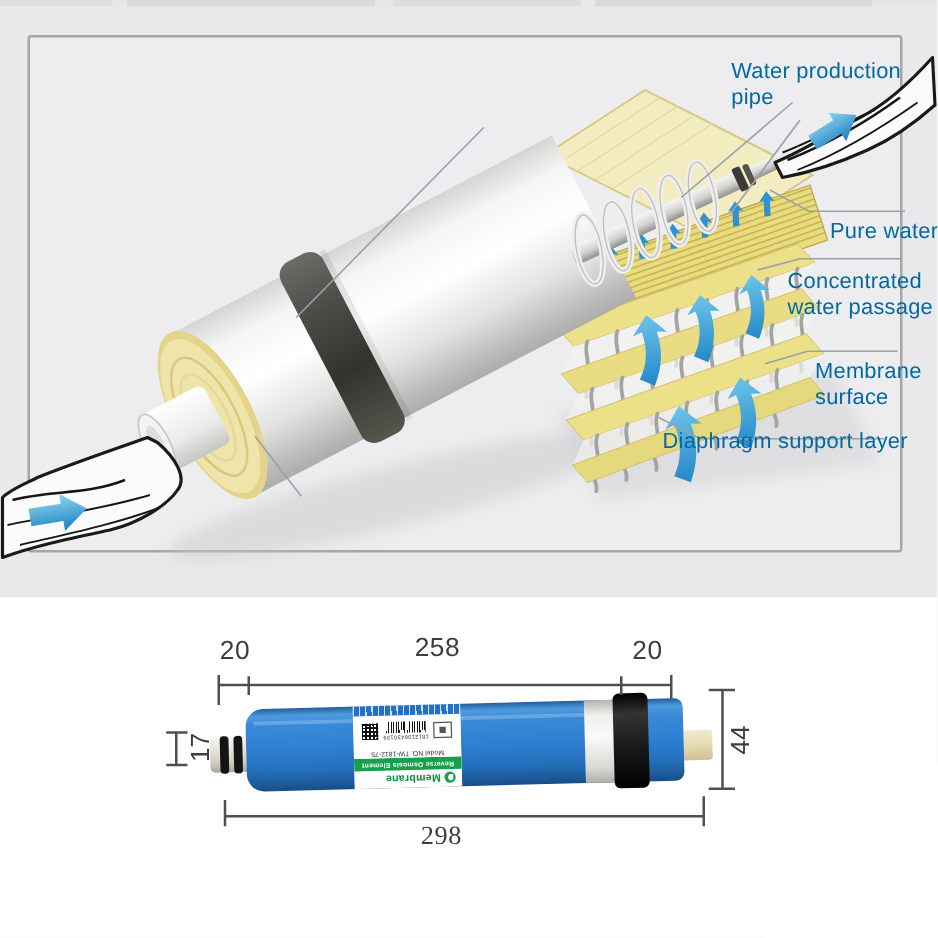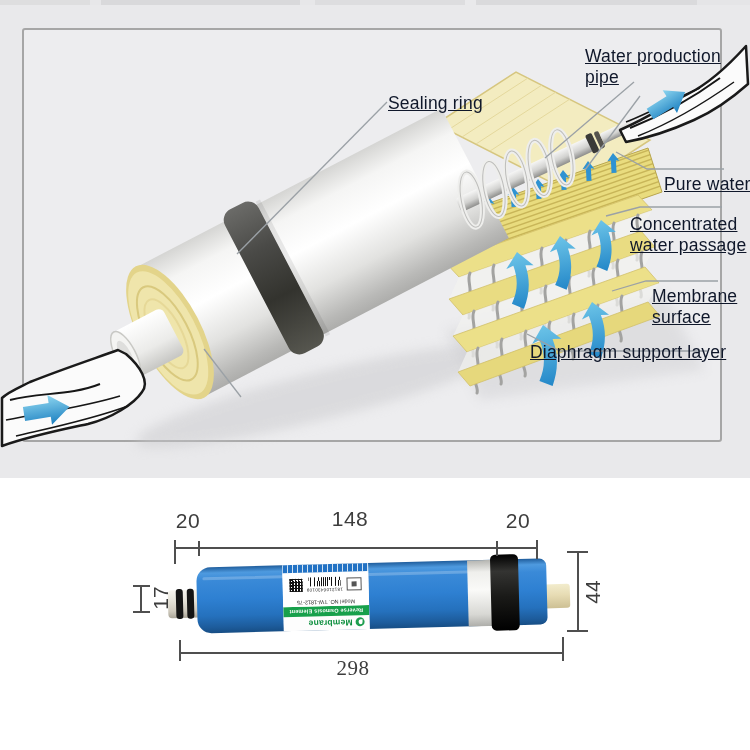--- a/index.html
+++ b/index.html
@@ -5,21 +5,21 @@
   html,body{margin:0;padding:0;}
   #stage{position:relative;width:750px;height:750px;background:#ffffff;overflow:hidden;
          font-family:"Liberation Sans",sans-serif;}
   
   .top-section{position:absolute;left:0;top:0;width:750px;height:478px;background:#e9e9eb;}
   .top-strip{position:absolute;left:0;top:0;width:750px;height:5px;
     background:linear-gradient(90deg,#dededf 0 12%,#e7e7e9 12% 13.5%,#d9d9db 13.5% 40%,#e7e7e9 40% 42%,#dddddf 42% 62%,#e9e9eb 62% 63.5%,#dadadc 63.5% 93%,#e5e5e7 93% 100%);}
   .diagram-box{position:absolute;left:22px;top:28px;width:700px;height:414px;
     border:2px solid #a6a6a6;border-radius:3px;background:#ededef;box-sizing:border-box;}
   #diagram-svg{position:absolute;left:0;top:0;width:750px;height:460px;}
-  .dlabel{position:absolute;color:#0f172a;font-size:17.5px;line-height:1.18;letter-spacing:.2px;text-decoration:underline;}
+  .dlabel{position:absolute;color:#0369a1;font-size:17.5px;line-height:1.18;letter-spacing:.2px;}
   
   .dims{position:absolute;left:0;top:478px;width:750px;height:272px;background:#fff;}
   .dline-h{position:absolute;height:1.5px;background:#4f4f4f;}
   .dline-v{position:absolute;width:1.5px;background:#4f4f4f;}
   .dim-num{position:absolute;font-size:21px;color:#3d3d3d;letter-spacing:.5px;text-align:center;}
   .vnum{position:absolute;width:30px;height:24px;display:flex;align-items:center;justify-content:center;
         transform:rotate(-90deg);font-size:21px;color:#3d3d3d;}
   
   .cartridge{position:absolute;left:168px;top:80px;width:404px;height:82px;transform:rotate(-1.5deg);}
   .stub-left{position:absolute;left:0;top:27px;width:34px;height:28px;border-radius:4px;
@@ -259,21 +259,20 @@
         <path d="M387,102 L237,254"></path>
         <path d="M616,152 L647,169 L724,169"></path>
         <path d="M606,216 L640,207 L722,207"></path>
         <path d="M612,291 L646,281 L718,281"></path>
         <path d="M527,334 L560,351 L707,351"></path>
         <path d="M204,349 L241,397"></path>
       </g>
     </svg>
 
     <div class="dlabel" style="left:585px;top:46px;width:150px;">Water production pipe</div>
-    <div class="dlabel" style="left:388px;top:93px;width:110px;">Sealing ring</div>
     <div class="dlabel" style="left:664px;top:174px;width:95px;">Pure water</div>
     <div class="dlabel" style="left:630px;top:214px;width:122px;">Concentrated water passage</div>
     <div class="dlabel" style="left:652px;top:286px;width:100px;">Membrane surface</div>
     <div class="dlabel" style="left:530px;top:342px;width:200px;">Diaphragm support layer</div>
   </div>
 
   <div class="dims">
 
     <div class="cartridge">
       <div class="stub-left"></div>
@@ -305,21 +304,21 @@
         <div class="bring"></div>
       </div>
     </div>
 
     <div class="dline-h" style="left:175px;top:69px;width:362px;"></div>
     <div class="dline-v" style="left:174px;top:62px;height:24px;"></div>
     <div class="dline-v" style="left:198px;top:63px;height:15px;"></div>
     <div class="dline-v" style="left:496px;top:63px;height:15px;"></div>
     <div class="dline-v" style="left:536px;top:62px;height:19px;"></div>
     <div class="dim-num" style="left:170px;top:31px;width:36px;">20</div>
-    <div class="dim-num" style="left:320px;top:29px;width:60px;">148</div>
+    <div class="dim-num" style="left:320px;top:29px;width:60px;">258</div>
     <div class="dim-num" style="left:500px;top:31px;width:36px;">20</div>
 
     <div class="dline-h" style="left:180px;top:174px;width:383px;"></div>
     <div class="dline-v" style="left:179px;top:162px;height:21px;"></div>
     <div class="dline-v" style="left:562px;top:159px;height:24px;"></div>
     <div class="dim-num" style="left:320px;top:178px;width:66px;font-family:Liberation Serif, serif;">298</div>
 
     <div class="dline-v" style="left:577px;top:74px;height:79px;"></div>
     <div class="dline-h" style="left:567px;top:73px;width:21px;"></div>
     <div class="dline-h" style="left:567px;top:152px;width:21px;"></div>

